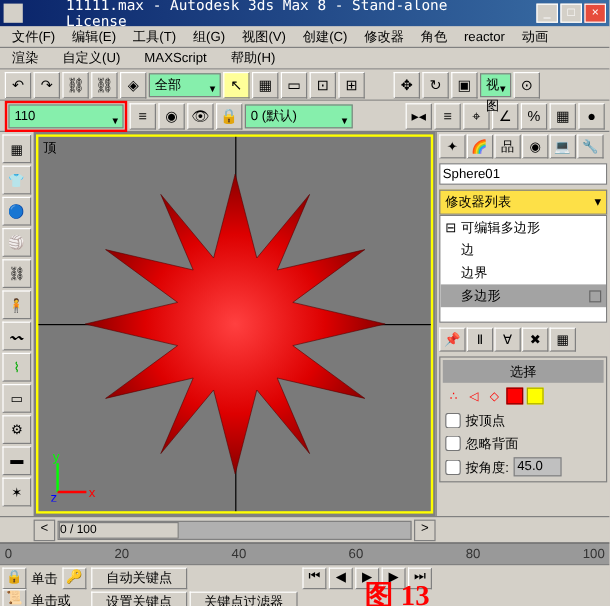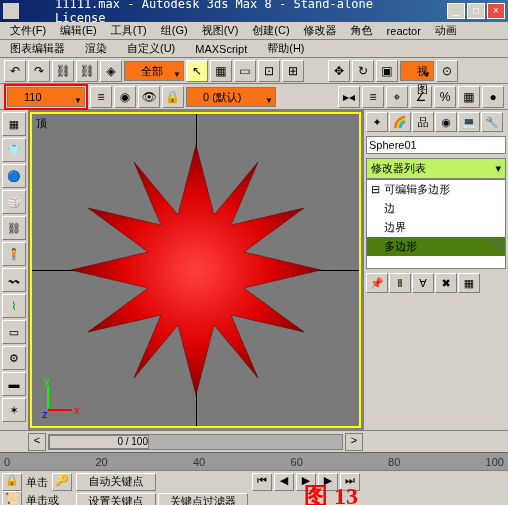--- a/index.html
+++ b/index.html
@@ -10,57 +10,57 @@
 .winbtns { display: flex; gap: 2px; }
 .winbtn { width: 18px; height: 16px; background: #d4d0c8; border: 1px solid #fff; text-align: center; font-size: 10px; line-height: 14px; cursor: pointer; }
 .winbtn.close { background: #e74c3c; color: white; }
 .menubar { background: #d4d0c8; height: 18px; display: flex; align-items: center; padding: 0 4px; gap: 2px; border-bottom: 1px solid #808080; }
 .menuitem { padding: 1px 6px; cursor: pointer; }
 .menubar2 { background: #d4d0c8; height: 18px; display: flex; align-items: center; padding: 0 4px; gap: 8px; border-bottom: 1px solid #808080; }
 .toolbar { background: #d4d0c8; height: 26px; display: flex; align-items: center; padding: 2px 4px; gap: 2px; border-bottom: 1px solid #808080; }
 .toolbar2 { background: #d4d0c8; height: 26px; display: flex; align-items: center; padding: 2px 4px; gap: 2px; border-bottom: 1px solid #808080; }
 .tbtn { width: 22px; height: 22px; background: #d4d0c8; border: 1px solid #808080; border-top-color: #fff; border-left-color: #fff; cursor: pointer; display: flex; align-items: center; justify-content: center; font-size: 12px; }
 .tbtn.active { background: #ffff99; }
-.dropdown { height: 20px; background: #f97316; border: 1px solid #808080; padding: 0 16px 0 16px; position: relative; font-size: 11px; line-height: 18px; }
+.dropdown { height: 20px; background: #86efac; border: 1px solid #808080; padding: 0 16px 0 4px; position: relative; font-size: 11px; line-height: 18px; }
 .dropdown::after { content: "▼"; position: absolute; right: 2px; font-size: 8px; top: 4px; }
 .redbox { border: 2px solid red; display: inline-flex; align-items: center; padding: 1px; }
 .main { display: flex; height: 320px; }
 .lefttools { width: 28px; background: #d4d0c8; display: flex; flex-direction: column; gap: 2px; padding: 2px; }
 .ltbtn { width: 24px; height: 24px; background: #d4d0c8; border: 1px solid #808080; border-top-color: #fff; border-left-color: #fff; cursor: pointer; display: flex; align-items: center; justify-content: center; }
 .viewport-area { flex: 1; background: #808080; position: relative; }
 .viewport { position: absolute; inset: 2px; border: 2px solid #ffff00; background: #7a7a7a; }
 .viewport-label { position: absolute; top: 2px; left: 4px; color: #000; font-size: 11px; }
 .shape { position: absolute; left: 50%; top: 50%; transform: translate(-50%, -50%); width: 260px; height: 260px; }
 .crosshair-h { position: absolute; top: 50%; left: 0; right: 0; height: 1px; background: #000; }
 .crosshair-v { position: absolute; left: 50%; top: 0; bottom: 0; width: 1px; background: #000; }
 .axis { position: absolute; bottom: 8px; left: 8px; }
 .rightpanel { width: 145px; background: #d4d0c8; border-left: 1px solid #808080; padding: 2px; }
 .panel-tabs { display: flex; gap: 1px; margin-bottom: 4px; flex-wrap: wrap; }
 .ptab { width: 22px; height: 20px; border: 1px solid #808080; border-top-color: #fff; border-left-color: #fff; cursor: pointer; display: flex; align-items: center; justify-content: center; }
 .panel-input { width: 100%; background: white; border: 1px solid #808080; padding: 2px; margin-bottom: 4px; }
-.panel-label { background: #bef264; border: 1px solid #808080; padding: 2px 4px; display: flex; align-items: center; justify-content: space-between; }
+.panel-label { background: #fde047; border: 1px solid #808080; padding: 2px 4px; display: flex; align-items: center; justify-content: space-between; }
 .modlist { background: white; border: 1px solid #808080; height: 90px; overflow: hidden; }
 .modrow { padding: 2px 4px; display: flex; align-items: center; gap: 4px; }
-.modrow.selected { background: #4d7c0f; }
+.modrow.selected { background: #a3a3a3; }
 .modrow .sq { width: 10px; height: 10px; border: 1px solid #666; }
 .panel-section { border: 1px solid #808080; margin-top: 4px; padding: 2px; }
 .sec-title { background: #a0a0a0; text-align: center; padding: 2px; }
 .sel-icons { display: flex; gap: 3px; padding: 4px 2px; align-items: center; }
 .dot { width: 14px; height: 14px; display: flex; align-items: center; justify-content: center; font-size: 10px; }
 .dot.red { color: red; }
 .redsq { width: 14px; height: 14px; background: red; border: 1px solid #800; }
 .yellowsq { width: 14px; height: 14px; background: yellow; border: 1px solid #aa0; }
 .checkrow { display: flex; align-items: center; gap: 4px; padding: 2px; }
 .spinner { display: inline-flex; align-items: center; }
 .spinner input { width: 40px; height: 16px; border: 1px solid #808080; padding: 0 2px; background: #c0c0c0; }
 .bottom { background: #d4d0c8; }
 .timeslider { height: 22px; display: flex; align-items: center; border-top: 1px solid #808080; }
 .timeslider .btn { width: 18px; height: 18px; border: 1px solid #808080; text-align: center; cursor: pointer; }
 .timeslider .track { flex: 1; height: 16px; background: #b0b0b0; border: 1px solid #808080; position: relative; margin: 0 2px; }
-.timeslider .thumb { position: absolute; left: 0; width: 100px; height: 14px; background: #d4d0c8; border: 1px solid #808080; text-align: right; font-size: 10px; }
+.timeslider .thumb { position: absolute; left: 0; width: 100px; height: 14px; background: #d4d0c8; border: 1px solid #808080; text-align: left; font-size: 10px; }
 .timeline { height: 18px; background: #999; border-top: 1px solid #666; display: flex; align-items: center; font-size: 9px; color: #333; padding: 0 4px; justify-content: space-between; }
 .statusbar { height: 44px; display: flex; border-top: 1px solid #808080; }
 .status-left { display: flex; flex-direction: column; padding: 2px; }
 .status-right { display: flex; flex-wrap: wrap; padding: 2px; gap: 2px; position: relative; }
 .sbtn { width: 20px; height: 18px; border: 1px solid #808080; border-top-color: #fff; border-left-color: #fff; cursor: pointer; text-align: center; font-size: 11px; }
 .watermark { position: absolute; right: 4px; bottom: 2px; color: red; font-size: 24px; font-weight: bold; font-family: "KaiTi", serif; }
 </style>
 </head>
 <body>
 
@@ -81,21 +81,20 @@
   <span class="menuitem">组(G)</span>
   <span class="menuitem">视图(V)</span>
   <span class="menuitem">创建(C)</span>
   <span class="menuitem">修改器</span>
   <span class="menuitem">角色</span>
   <span class="menuitem">reactor</span>
   <span class="menuitem">动画</span>
 </div>
 
 <div class="menubar2">
-  <span class="menuitem">图表编辑器</span>
   <span class="menuitem">渲染</span>
   <span class="menuitem">自定义(U)</span>
   <span class="menuitem">MAXScript</span>
   <span class="menuitem">帮助(H)</span>
 </div>
 
 <div class="toolbar">
   <div class="tbtn">↶</div>
   <div class="tbtn">↷</div>
   <div class="tbtn">⛓</div>
@@ -110,21 +109,21 @@
   <div style="width:20px"></div>
   <div class="tbtn">✥</div>
   <div class="tbtn">↻</div>
   <div class="tbtn">▣</div>
   <div class="dropdown" style="width:26px">视图</div>
   <div class="tbtn">⊙</div>
 </div>
 
 <div class="toolbar2">
   <span class="redbox">
-    <div class="dropdown" style="width:78px">110</div>
+    <div class="dropdown" style="width:96px">110</div>
   </span>
   <div class="tbtn">≡</div>
   <div class="tbtn">◉</div>
   <div class="tbtn">👁</div>
   <div class="tbtn">🔒</div>
   <div class="dropdown" style="width:90px">0 (默认)</div>
   <div style="flex:1"></div>
   <div class="tbtn">▸◂</div>
   <div class="tbtn">≡</div>
   <div class="tbtn">⌖</div>
@@ -196,20 +195,45 @@
       <div class="modrow selected">&nbsp;&nbsp;&nbsp;<span>多边形</span><span class="sq" style="margin-left:auto"></span></div>
 
     </div>
     <div class="panel-tabs" style="margin-top:4px">
       <div class="ptab">📌</div>
       <div class="ptab">Ⅱ</div>
       <div class="ptab">∀</div>
       <div class="ptab">✖</div>
       <div class="ptab">▦</div>
     </div>
+    <div class="panel-section">
+      <div class="sec-title">选择</div>
+      <div class="sel-icons">
+        <span class="dot red">∴</span>
+        <span class="dot red">◁</span>
+        <span class="dot red">◇</span>
+        <span class="redsq"></span>
+        <span class="yellowsq"></span>
+      </div>
+      <div class="checkrow">
+          <input type="checkbox" style="">
+          <span>按顶点</span>
+        </div>
+      <div class="checkrow">
+          <input type="checkbox" style="">
+          <span>忽略背面</span>
+        </div>
+      <div class="checkrow">
+          <input type="checkbox" style="">
+          <span>按角度:</span>
+        <span class="spinner">
+            <input value="45.0" style="">
+          </span>
+      </div>
+    </div>
   </div>
 </div>
 
 <div class="bottom">
   <div class="timeslider">
     <div style="width:28px"></div>
     <div class="btn">&lt;</div>
     <div class="track">
       <div class="thumb">0 / 100</div>
     </div>

